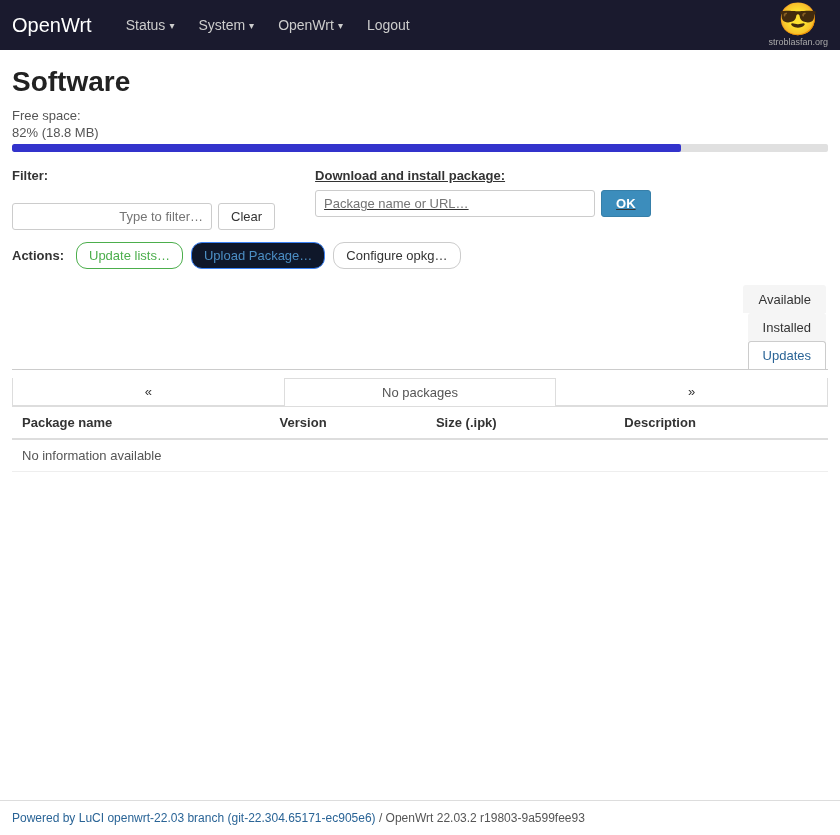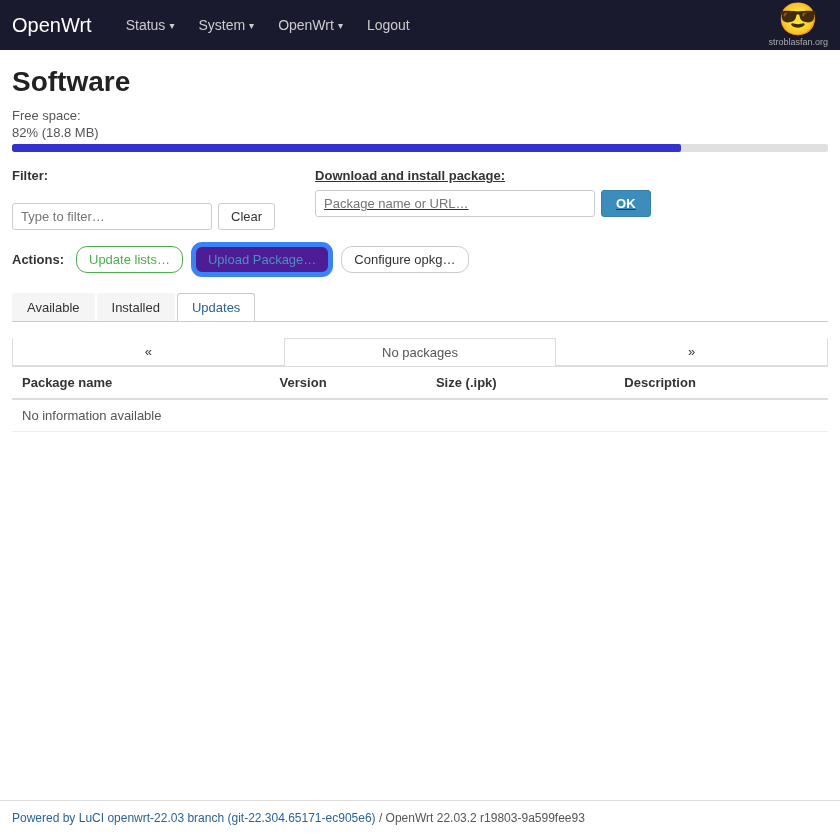--- a/index.html
+++ b/index.html
@@ -128,20 +128,21 @@
       gap: 6px;
     }
     .filter-input {
       border: 1px solid #ccc;
       border-radius: 3px;
       padding: 5px 8px;
       font-size: 13px;
       width: 200px;
       color: #999;
       outline: none;
+      text-align: right;
     }
     .clear-btn {
       background: #fff;
       border: 1px solid #ccc;
       border-radius: 3px;
       padding: 5px 12px;
       font-size: 13px;
       cursor: pointer;
       color: #333;
     }
@@ -201,36 +202,37 @@
       padding: 5px 12px;
       font-size: 13px;
       cursor: pointer;
     }
     .action-btn-green {
       background: #fff;
       border: 1px solid #4cae4c;
       color: #4cae4c;
     }
     .action-btn-blue {
-      background: #4c1d95;
-      border: 5px solid #3b82f6;
+      background: #0f172a;
+      border: 1px solid #3b82f6;
       color: #4c8ec4;
     }
     .action-btn-gray {
       background: #fff;
       border: 1px solid #ccc;
       color: #333;
     }
 
     
     .tabs-row {
       display: flex;
       align-items: flex-end;
       border-bottom: 1px solid #ccc;
-      margin-bottom: 16px;
+      margin-bottom: 8px;
+      flex-direction: column;
     }
     .tab {
       padding: 6px 14px;
       font-size: 13px;
       cursor: pointer;
       border: 1px solid transparent;
       border-bottom: none;
       border-radius: 3px 3px 0 0;
       margin-right: 2px;
       color: #333;

